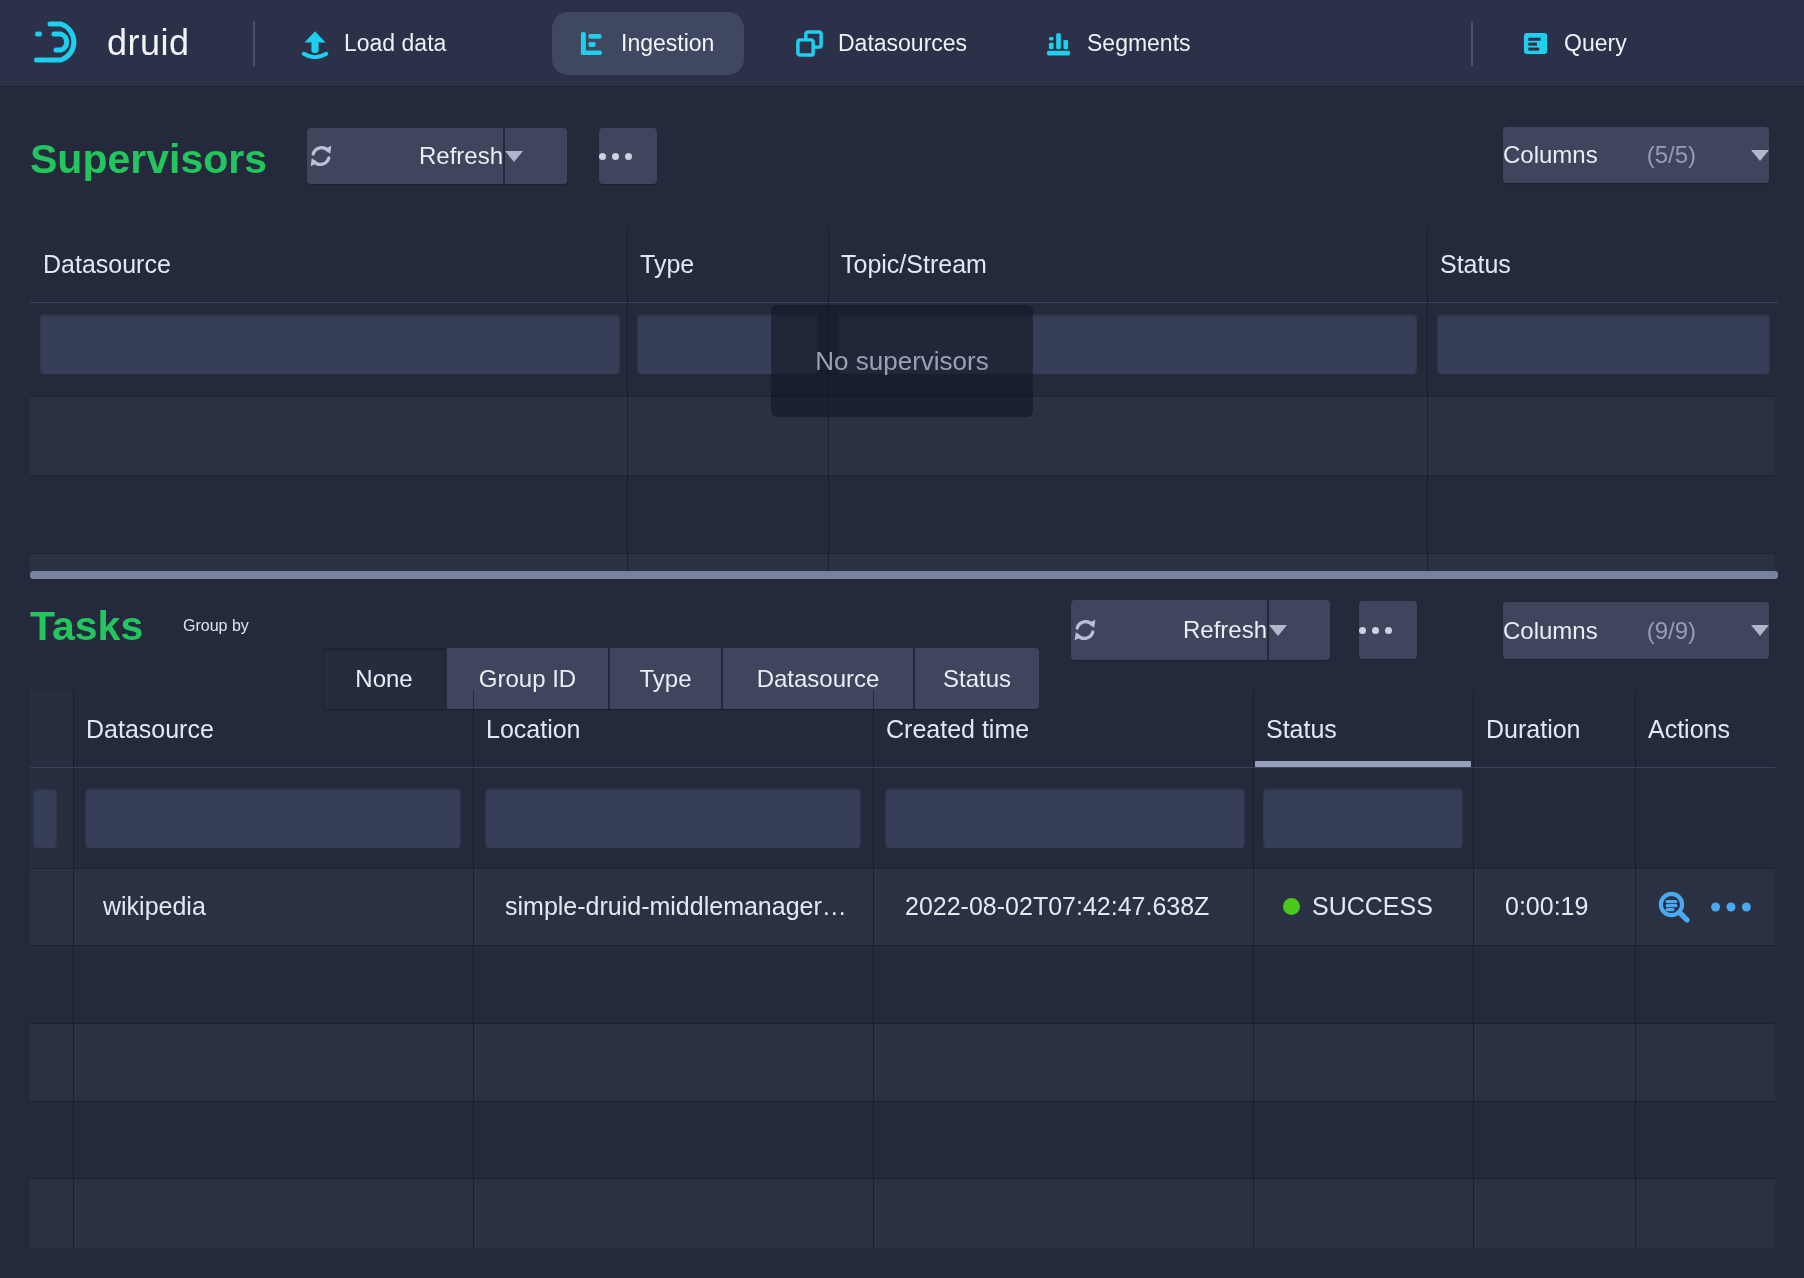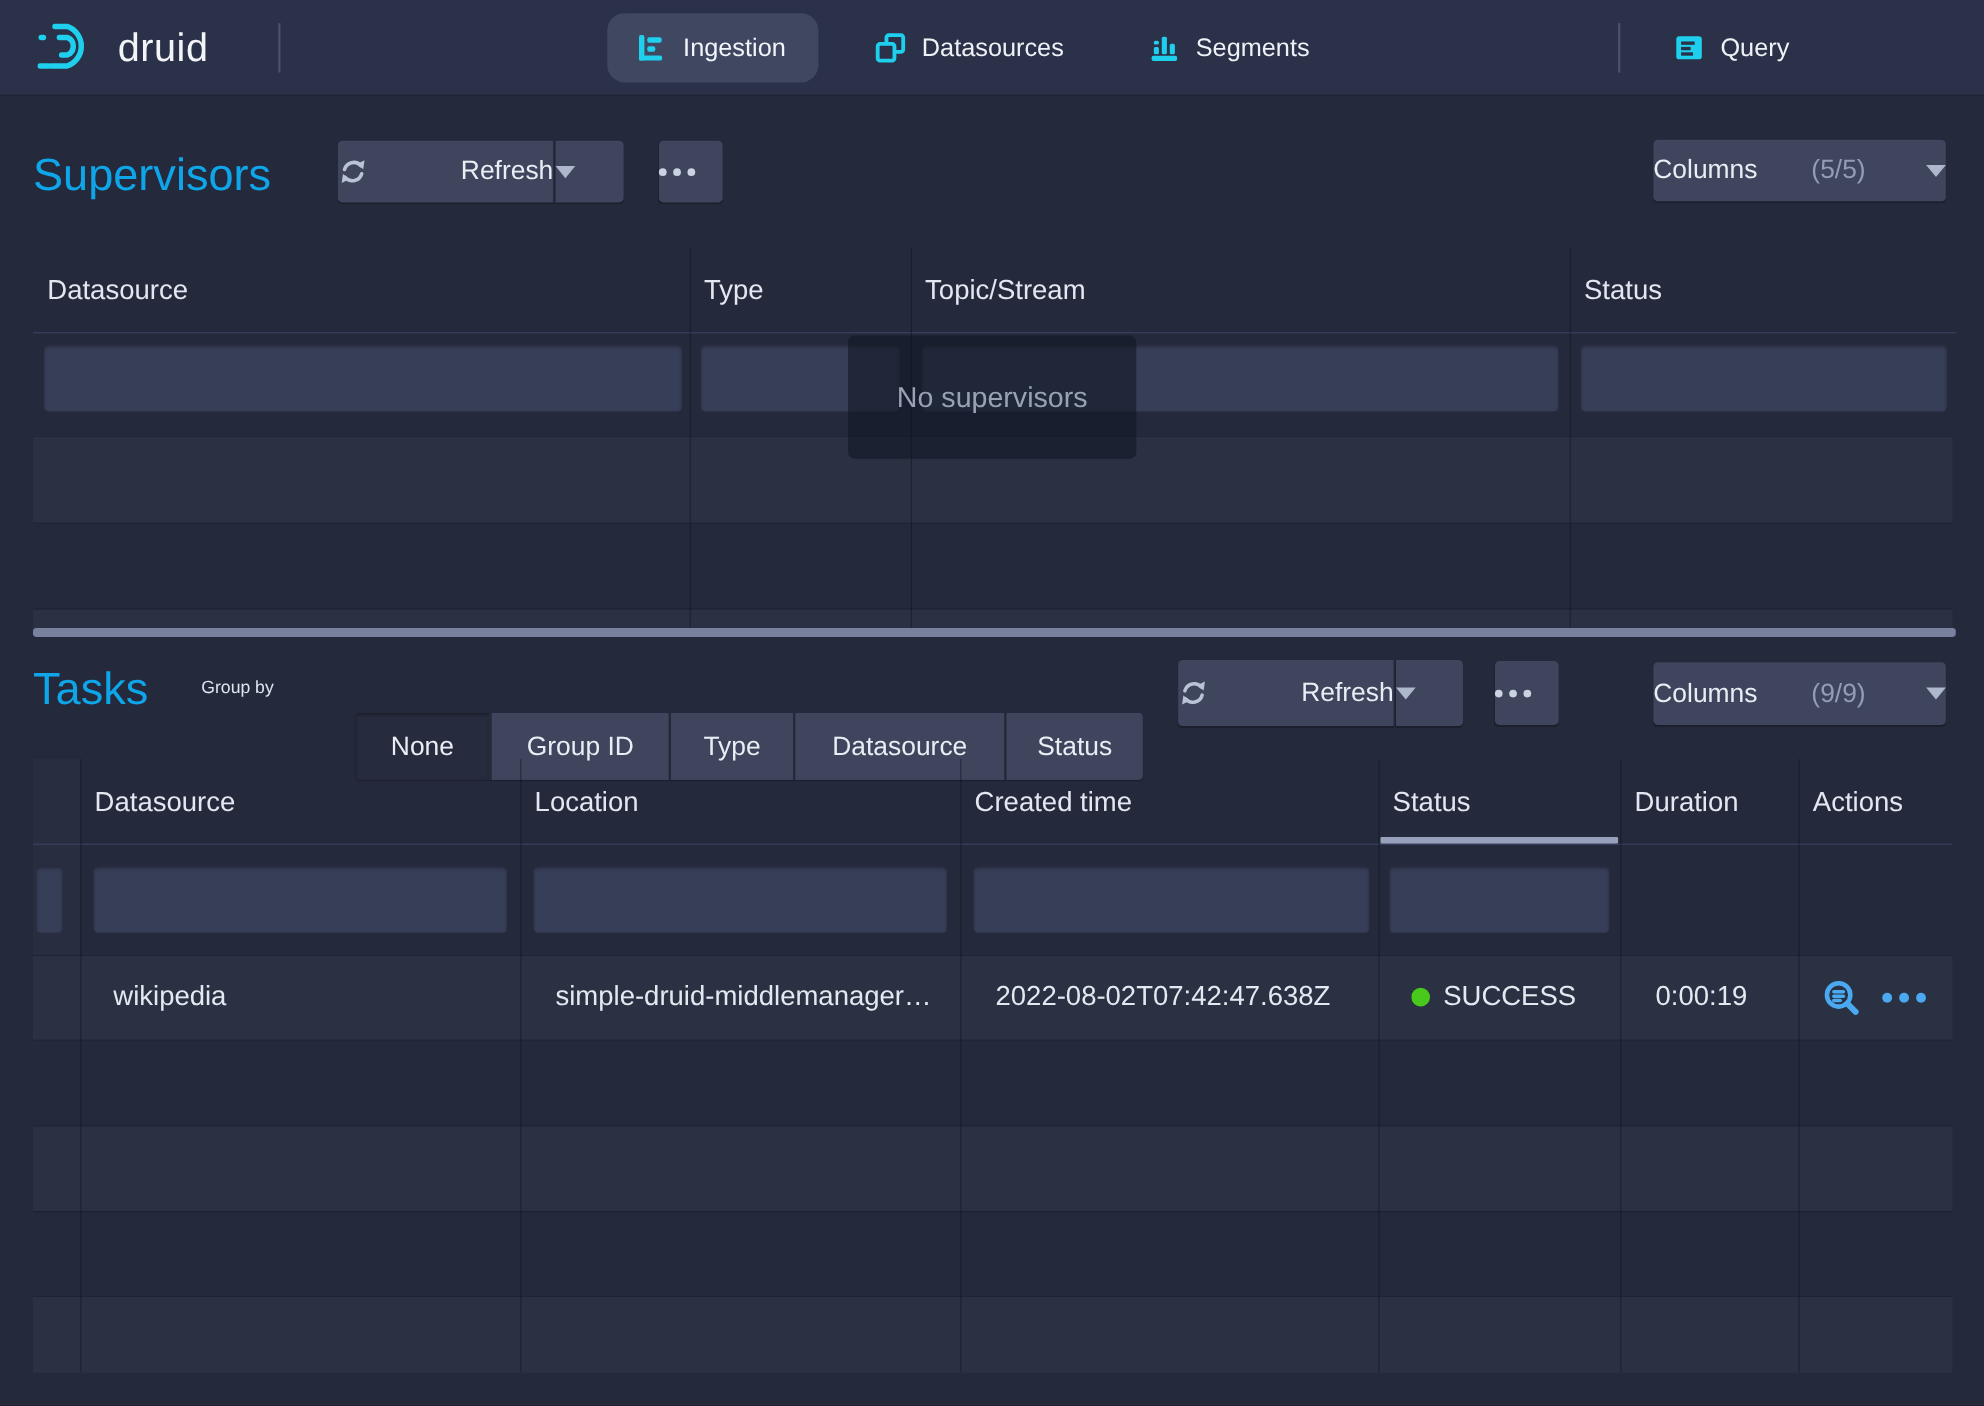--- a/index.html
+++ b/index.html
@@ -22,21 +22,21 @@
   .btn{background:#3e455c;border-radius:4px;display:flex;align-items:center;justify-content:space-between;color:#e9edf4;font-size:24px;box-shadow:0 1px 1px rgba(0,0,0,.25);cursor:pointer;}
   .split{position:absolute;display:flex;gap:2px;}
   .split .main{border-radius:4px 0 0 4px;gap:14px;}
   .split .caret-part{border-radius:0 4px 4px 0;}
   .caret{width:0;height:0;border-left:9px solid transparent;border-right:9px solid transparent;border-top:11px solid #aeb7cb;}
   .dots{display:flex;gap:6px;align-items:center;}
   .dots i{width:7px;height:7px;border-radius:50%;background:#cbd3e3;}
   .muted{color:#949db4;}
 
   
-  .sec-title{position:absolute;font-size:41px;font-weight:400;color:#0ea5e9;}
+  .sec-title{position:absolute;font-size:41px;font-weight:700;color:#22c55e;}
 
   
   .th{position:absolute;height:78px;line-height:78px;padding-left:13px;font-size:25px;color:#e2e7f1;overflow:hidden;white-space:nowrap;cursor:pointer;}
   .hdr-border{position:absolute;height:1px;background:#3c4360;}
   .col-div{position:absolute;width:1px;background:rgba(13,18,29,.5);}
   .filter-input{position:absolute;height:61px;background:#373e57;border:none;border-radius:4px;box-shadow:inset 0 2px 3px rgba(0,0,0,.35);outline:none;color:#e6eaf2;font-size:24px;padding:0 14px;}
   .row{position:absolute;left:30px;width:1745px;box-shadow:inset 0 1px 0 #1d2333;}
   .row.light{background:#2a3143;}
   .row.dark{background:#242a3b;}
   .cell{position:absolute;top:0;height:100%;display:flex;align-items:center;font-size:25px;color:#e4e9f1;white-space:nowrap;overflow:hidden;margin-left:18px;}
@@ -64,20 +64,28 @@
         <path d="M16 5 H27 A19 19 0 0 1 27 41 H13" stroke="var(--accent)" stroke-width="5" stroke-linecap="round"></path>
         <path d="M20 15 H27 A8.5 8.5 0 0 1 27 31 H22" stroke="var(--accent)" stroke-width="5" stroke-linecap="round"></path>
         <rect x="1" y="12.5" width="7" height="5" rx="2.5" fill="var(--accent)"></rect>
         <rect x="0" y="38.5" width="13" height="5" rx="2.5" fill="var(--accent)"></rect>
       </svg>
       <span class="logo-text">druid</span>
     </div>
 
     <div class="nav-divider" style="left:253px"></div>
 
+    <div class="nav-item" style="left:300px">
+      <svg width="30" height="30" viewBox="0 0 20 20" fill="var(--accent)">
+        <polygon points="10,1.5 17,9 3,9"></polygon>
+        <rect x="7.6" y="8" width="4.8" height="8" rx="2"></rect>
+        <path d="M2.5 16.5 Q10 21 17.5 16.5" stroke="var(--accent)" stroke-width="2.6" fill="none" stroke-linecap="round"></path>
+      </svg>
+      <span>Load data</span>
+    </div>
 
     <div class="nav-pill" style="left:552px">
       <svg width="29" height="29" viewBox="0 0 20 20" fill="var(--accent)">
         <rect x="2" y="2" width="3.4" height="16" rx="1.2"></rect>
         <rect x="2" y="14.8" width="14.5" height="3.2" rx="1.2"></rect>
         <rect x="7.2" y="3.4" width="9" height="3.4" rx="1.2"></rect>
         <rect x="7.2" y="9" width="5" height="3.4" rx="1.2"></rect>
       </svg>
       <span>Ingestion</span>
     </div>

